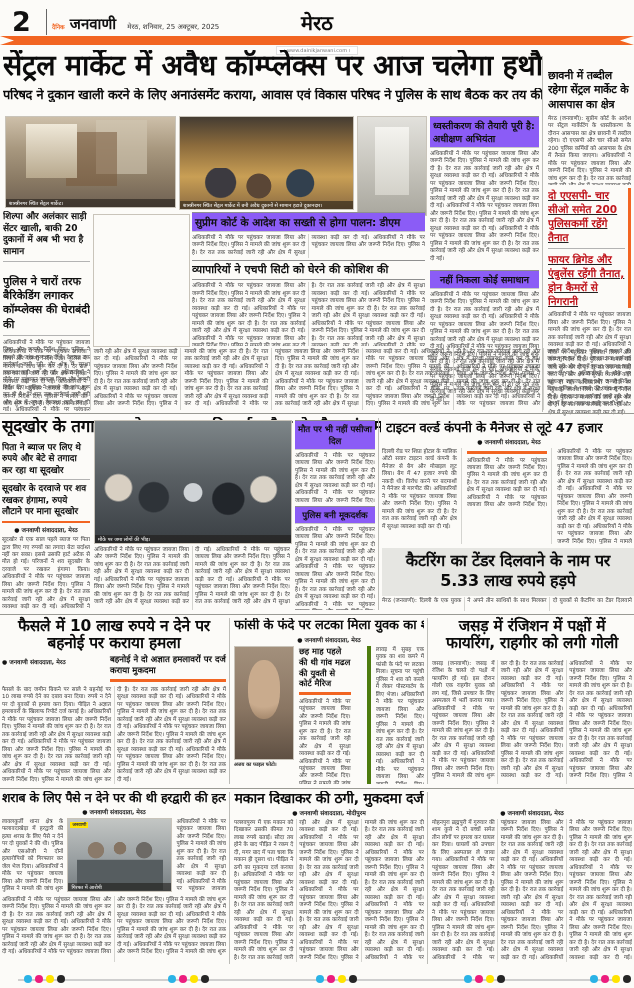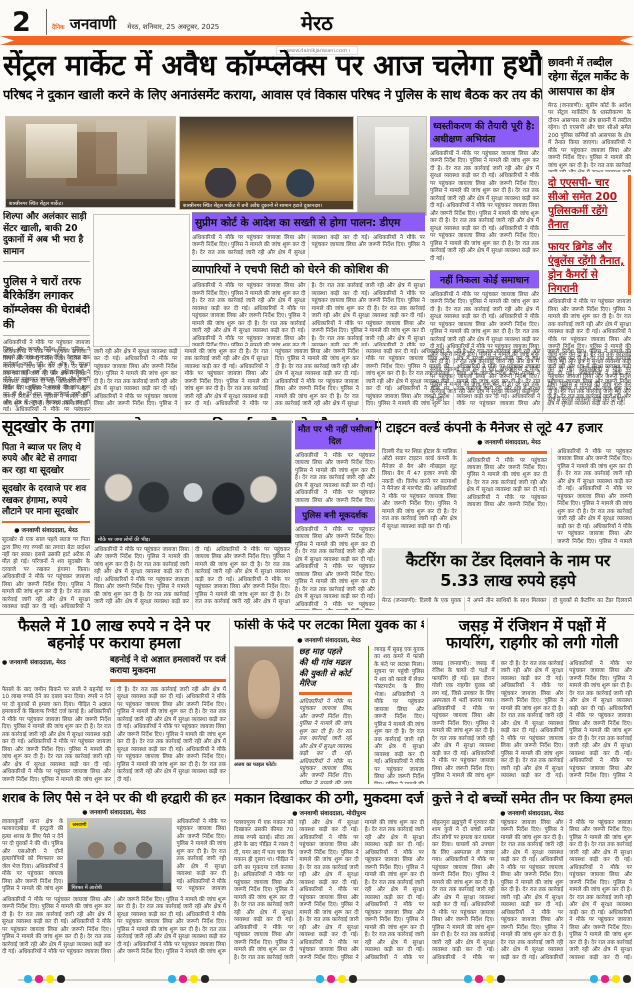--- a/index.html
+++ b/index.html
@@ -106,21 +106,21 @@
   </div>
 
   <div class="b" style="left:430px;top:116px;width:109px;height:296px;overflow:hidden;">
     <div class="h-strip" style="font-size:9.5px;">ध्वस्तीकरण की तैयारी पूरी है: अधीक्षण अभियंता</div>
     <p class="body" style="margin:2px 0;height:118px;">अधिकारियों ने मौके पर पहुंचकर जायजा लिया और जरूरी निर्देश दिए। पुलिस ने मामले की जांच शुरू कर दी है। देर रात तक कार्रवाई जारी रही और क्षेत्र में सुरक्षा व्यवस्था कड़ी कर दी गई। अधिकारियों ने मौके पर पहुंचकर जायजा लिया और जरूरी निर्देश दिए। पुलिस ने मामले की जांच शुरू कर दी है। देर रात तक कार्रवाई जारी रही और क्षेत्र में सुरक्षा व्यवस्था कड़ी कर दी गई। अधिकारियों ने मौके पर पहुंचकर जायजा लिया और जरूरी निर्देश दिए। पुलिस ने मामले की जांच शुरू कर दी है। देर रात तक कार्रवाई जारी रही और क्षेत्र में सुरक्षा व्यवस्था कड़ी कर दी गई। अधिकारियों ने मौके पर पहुंचकर जायजा लिया और जरूरी निर्देश दिए। पुलिस ने मामले की जांच शुरू कर दी है। देर रात तक कार्रवाई जारी रही और क्षेत्र में सुरक्षा व्यवस्था कड़ी कर दी गई। </p>
     <div class="h-strip" style="font-size:9.5px;text-align:center;">नहीं निकला कोई समाधान</div>
     <p class="body" style="margin:2px 0 0 0;height:128px;">अधिकारियों ने मौके पर पहुंचकर जायजा लिया और जरूरी निर्देश दिए। पुलिस ने मामले की जांच शुरू कर दी है। देर रात तक कार्रवाई जारी रही और क्षेत्र में सुरक्षा व्यवस्था कड़ी कर दी गई। अधिकारियों ने मौके पर पहुंचकर जायजा लिया और जरूरी निर्देश दिए। पुलिस ने मामले की जांच शुरू कर दी है। देर रात तक कार्रवाई जारी रही और क्षेत्र में सुरक्षा व्यवस्था कड़ी कर दी गई। अधिकारियों ने मौके पर पहुंचकर जायजा लिया और जरूरी निर्देश दिए। पुलिस ने मामले की जांच शुरू कर दी है। देर रात तक कार्रवाई जारी रही और क्षेत्र में सुरक्षा व्यवस्था कड़ी कर दी गई। अधिकारियों ने मौके पर पहुंचकर जायजा लिया और जरूरी निर्देश दिए। पुलिस ने मामले की जांच शुरू कर दी है। देर रात तक कार्रवाई जारी रही और क्षेत्र में सुरक्षा व्यवस्था कड़ी कर दी गई। </p>
   </div>
 
   <div class="b vsep" style="left:542px;top:56px;height:356px;"></div>
-  <div class="b" style="left:548px;top:56px;width:83px;height:356px;overflow:hidden;">
+  <div class="b" style="left:548px;top:69px;width:83px;height:356px;overflow:hidden;">
     <div class="hl" style="font-size:11px;line-height:1.3;">छावनी में तब्दील रहेगा सेंट्रल मार्केट के आसपास का क्षेत्र</div>
     <p class="body" style="margin:3px 0;height:70px;">
       <span>मेरठ (जनवाणी): सुप्रीम कोर्ट के आदेश पर सेंट्रल मार्केटिंग के ध्वस्तीकरण के दौरान आसपास का क्षेत्र छावनी में तब्दील रहेगा। दो एएसपी और चार सीओ समेत 200 पुलिस कर्मियों को आसपास के क्षेत्र में तैनात किया जाएगा।</span>
       <span>अधिकारियों ने मौके पर पहुंचकर जायजा लिया और जरूरी निर्देश दिए। पुलिस ने मामले की जांच शुरू कर दी है। देर रात तक कार्रवाई जारी रही और क्षेत्र में सुरक्षा व्यवस्था कड़ी कर दी गई। </span>
     </p>
     <div class="inset-wrap">
       <div class="red-inset" style="font-size:10.5px;">दो एएसपी- चार सीओ समेत 200 पुलिसकर्मी रहेंगे तैनात</div>
       <div class="rule-g"></div>
       <div class="red-inset" style="font-size:10.5px;">फायर ब्रिगेड और एंबुलेंस रहेंगी तैनात, ड्रोन कैमरों से निगरानी</div>
     </div>
@@ -193,21 +193,21 @@
     <span>अधिकारियों ने मौके पर पहुंचकर जायजा लिया और जरूरी निर्देश दिए। पुलिस ने मामले की जांच शुरू कर दी है। देर रात तक कार्रवाई जारी रही और क्षेत्र में सुरक्षा व्यवस्था कड़ी कर दी गई। अधिकारियों ने मौके पर पहुंचकर जायजा लिया और जरूरी निर्देश दिए। पुलिस ने मामले की जांच शुरू कर दी है। देर रात तक कार्रवाई जारी रही और क्षेत्र में सुरक्षा व्यवस्था कड़ी कर दी गई। अधिकारियों ने मौके पर पहुंचकर जायजा लिया और जरूरी निर्देश दिए। पुलिस ने मामले की जांच शुरू कर दी है। देर रात तक कार्रवाई जारी रही और क्षेत्र में सुरक्षा व्यवस्था कड़ी कर दी गई। अधिकारियों ने मौके पर पहुंचकर जायजा लिया और जरूरी निर्देश दिए। पुलिस ने मामले की जांच शुरू कर दी है। देर रात तक कार्रवाई जारी रही और क्षेत्र में सुरक्षा व्यवस्था कड़ी कर दी गई। अधिकारियों ने मौके पर पहुंचकर जायजा लिया और जरूरी निर्देश दिए। पुलिस ने मामले की जांच शुरू कर दी है। देर रात तक कार्रवाई जारी रही और क्षेत्र में सुरक्षा व्यवस्था कड़ी कर दी गई। अधिकारियों ने मौके पर पहुंचकर जायजा लिया और जरूरी निर्देश दिए। पुलिस ने मामले की जांच शुरू कर दी है। देर रात तक कार्रवाई जारी रही और क्षेत्र में सुरक्षा व्यवस्था कड़ी कर दी गई। </span>
   </p>
 
   <div class="b hl nowrap" style="left:234px;top:618px;width:190px;font-size:13px;text-align:center;">फांसी के फंदे पर लटका मिला युवक का शव</div>
   <div class="b byline" style="left:234px;top:636px;width:190px;">● जनवाणी संवाददाता, मेरठ</div>
   <div class="b" style="left:234px;top:646px;width:190px;height:138px;display:flex;gap:5px;overflow:hidden;">
     <div style="width:60px;">
       <div class="photo phport" style="position:relative;width:58px;height:112px;"></div>
       <div class="cap-below">अजय का फाइल फोटो।</div>
     </div>
-    <div style="width:62px;border-right:1px solid #4d7c0f;padding-right:16px;font-style:italic;">
+    <div style="width:62px;border-right:4px solid #4d7c0f;padding-right:16px;">
       <div class="sub" style="font-size:8.3px;">छह माह पहले की थी गांव मढल की युवती से कोर्ट मैरिज</div>
       <div class="rule-o"></div>
       <p class="body" style="margin:0;height:94px;">अधिकारियों ने मौके पर पहुंचकर जायजा लिया और जरूरी निर्देश दिए। पुलिस ने मामले की जांच शुरू कर दी है। देर रात तक कार्रवाई जारी रही और क्षेत्र में सुरक्षा व्यवस्था कड़ी कर दी गई। अधिकारियों ने मौके पर पहुंचकर जायजा लिया और जरूरी निर्देश दिए। पुलिस ने मामले की जांच शुरू कर दी है। देर रात तक कार्रवाई जारी रही और क्षेत्र में सुरक्षा व्यवस्था कड़ी कर दी गई। </p>
     </div>
     <p class="body" style="margin:0;width:58px;">
       <span>लावड़ में सुबह एक युवक का शव कमरे में फांसी के फंदे पर लटका मिला। सूचना पर पहुंची पुलिस ने शव को कब्जे में लेकर पोस्टमार्टम के लिए भेजा।</span>
       <span>अधिकारियों ने मौके पर पहुंचकर जायजा लिया और जरूरी निर्देश दिए। पुलिस ने मामले की जांच शुरू कर दी है। देर रात तक कार्रवाई जारी रही और क्षेत्र में सुरक्षा व्यवस्था कड़ी कर दी गई। अधिकारियों ने मौके पर पहुंचकर जायजा लिया और जरूरी निर्देश दिए। पुलिस ने मामले की जांच शुरू कर दी है। देर रात तक कार्रवाई जारी रही और क्षेत्र में सुरक्षा व्यवस्था कड़ी कर दी गई। </span>
     </p>
   </div>
 
@@ -237,21 +237,20 @@
   </div>
   <div class="b body cols2" style="left:2px;top:896px;width:224px;height:66px;">अधिकारियों ने मौके पर पहुंचकर जायजा लिया और जरूरी निर्देश दिए। पुलिस ने मामले की जांच शुरू कर दी है। देर रात तक कार्रवाई जारी रही और क्षेत्र में सुरक्षा व्यवस्था कड़ी कर दी गई। अधिकारियों ने मौके पर पहुंचकर जायजा लिया और जरूरी निर्देश दिए। पुलिस ने मामले की जांच शुरू कर दी है। देर रात तक कार्रवाई जारी रही और क्षेत्र में सुरक्षा व्यवस्था कड़ी कर दी गई। अधिकारियों ने मौके पर पहुंचकर जायजा लिया और जरूरी निर्देश दिए। पुलिस ने मामले की जांच शुरू कर दी है। देर रात तक कार्रवाई जारी रही और क्षेत्र में सुरक्षा व्यवस्था कड़ी कर दी गई। अधिकारियों ने मौके पर पहुंचकर जायजा लिया और जरूरी निर्देश दिए। पुलिस ने मामले की जांच शुरू कर दी है। देर रात तक कार्रवाई जारी रही और क्षेत्र में सुरक्षा व्यवस्था कड़ी कर दी गई। अधिकारियों ने मौके पर पहुंचकर जायजा लिया और जरूरी निर्देश दिए। पुलिस ने मामले की जांच शुरू कर दी है। देर रात तक कार्रवाई जारी रही और क्षेत्र में सुरक्षा व्यवस्था कड़ी कर दी गई। </div>
 
   <div class="b hl nowrap" style="left:234px;top:791px;width:190px;font-size:14px;text-align:center;">मकान दिखाकर की ठगी, मुकदमा दर्ज</div>
   <div class="b byline" style="left:234px;top:809px;width:190px;">● जनवाणी संवाददाता, मोदीपुरम</div>
   <p class="b body cols3" style="left:234px;top:819px;width:190px;height:143px;margin:0;">
     <span>पल्लवपुरम में एक मकान को दिखाकर उसकी कीमत 70 लाख रुपये बताई। सौदा तय होने के बाद पीड़ित ने रकम दे दी, मगर बाद में पता चला कि मकान ही दूसरा था। पीड़ित ने ठगी का मुकदमा दर्ज कराया है।</span>
     <span>अधिकारियों ने मौके पर पहुंचकर जायजा लिया और जरूरी निर्देश दिए। पुलिस ने मामले की जांच शुरू कर दी है। देर रात तक कार्रवाई जारी रही और क्षेत्र में सुरक्षा व्यवस्था कड़ी कर दी गई। अधिकारियों ने मौके पर पहुंचकर जायजा लिया और जरूरी निर्देश दिए। पुलिस ने मामले की जांच शुरू कर दी है। देर रात तक कार्रवाई जारी रही और क्षेत्र में सुरक्षा व्यवस्था कड़ी कर दी गई। अधिकारियों ने मौके पर पहुंचकर जायजा लिया और जरूरी निर्देश दिए। पुलिस ने मामले की जांच शुरू कर दी है। देर रात तक कार्रवाई जारी रही और क्षेत्र में सुरक्षा व्यवस्था कड़ी कर दी गई। अधिकारियों ने मौके पर पहुंचकर जायजा लिया और जरूरी निर्देश दिए। पुलिस ने मामले की जांच शुरू कर दी है। देर रात तक कार्रवाई जारी रही और क्षेत्र में सुरक्षा व्यवस्था कड़ी कर दी गई। अधिकारियों ने मौके पर पहुंचकर जायजा लिया और जरूरी निर्देश दिए। पुलिस ने मामले की जांच शुरू कर दी है। देर रात तक कार्रवाई जारी रही और क्षेत्र में सुरक्षा व्यवस्था कड़ी कर दी गई। अधिकारियों ने मौके पर पहुंचकर जायजा लिया और जरूरी निर्देश दिए। पुलिस ने मामले की जांच शुरू कर दी है। देर रात तक कार्रवाई जारी रही और क्षेत्र में सुरक्षा व्यवस्था कड़ी कर दी गई। अधिकारियों ने मौके पर पहुंचकर जायजा लिया और जरूरी निर्देश दिए। पुलिस ने मामले की जांच शुरू कर दी है। देर रात तक कार्रवाई जारी रही और क्षेत्र में सुरक्षा व्यवस्था कड़ी कर दी गई। अधिकारियों ने मौके पर पहुंचकर जायजा लिया और जरूरी निर्देश दिए। पुलिस ने मामले की जांच शुरू कर दी है। देर रात तक कार्रवाई जारी रही और क्षेत्र में सुरक्षा व्यवस्था कड़ी कर दी गई। अधिकारियों ने मौके पर पहुंचकर जायजा लिया और जरूरी निर्देश दिए। पुलिस ने मामले की जांच शुरू कर दी है। देर रात तक कार्रवाई जारी रही और क्षेत्र में सुरक्षा व्यवस्था कड़ी कर दी गई। </span>
   </p>
 
-  <div class="b hl nowrap" style="left:432px;top:791px;width:200px;font-size:13.5px;text-align:center;">कुत्ते ने दो बच्चों समेत तीन पर किया हमला</div>
   <div class="b byline" style="left:432px;top:809px;width:200px;">● जनवाणी संवाददाता, मेरठ</div>
   <p class="b body cols3" style="left:432px;top:819px;width:200px;height:143px;margin:0;">
     <span>मोहनपुरा ब्रह्मपुरी में गुरुवार की शाम कुत्ते ने दो बच्चों समेत तीन लोगों पर हमला कर घायल कर दिया। घायलों को उपचार के लिए अस्पताल ले जाया गया।</span>
     <span>अधिकारियों ने मौके पर पहुंचकर जायजा लिया और जरूरी निर्देश दिए। पुलिस ने मामले की जांच शुरू कर दी है। देर रात तक कार्रवाई जारी रही और क्षेत्र में सुरक्षा व्यवस्था कड़ी कर दी गई। अधिकारियों ने मौके पर पहुंचकर जायजा लिया और जरूरी निर्देश दिए। पुलिस ने मामले की जांच शुरू कर दी है। देर रात तक कार्रवाई जारी रही और क्षेत्र में सुरक्षा व्यवस्था कड़ी कर दी गई। अधिकारियों ने मौके पर पहुंचकर जायजा लिया और जरूरी निर्देश दिए। पुलिस ने मामले की जांच शुरू कर दी है। देर रात तक कार्रवाई जारी रही और क्षेत्र में सुरक्षा व्यवस्था कड़ी कर दी गई। अधिकारियों ने मौके पर पहुंचकर जायजा लिया और जरूरी निर्देश दिए। पुलिस ने मामले की जांच शुरू कर दी है। देर रात तक कार्रवाई जारी रही और क्षेत्र में सुरक्षा व्यवस्था कड़ी कर दी गई। अधिकारियों ने मौके पर पहुंचकर जायजा लिया और जरूरी निर्देश दिए। पुलिस ने मामले की जांच शुरू कर दी है। देर रात तक कार्रवाई जारी रही और क्षेत्र में सुरक्षा व्यवस्था कड़ी कर दी गई। अधिकारियों ने मौके पर पहुंचकर जायजा लिया और जरूरी निर्देश दिए। पुलिस ने मामले की जांच शुरू कर दी है। देर रात तक कार्रवाई जारी रही और क्षेत्र में सुरक्षा व्यवस्था कड़ी कर दी गई। अधिकारियों ने मौके पर पहुंचकर जायजा लिया और जरूरी निर्देश दिए। पुलिस ने मामले की जांच शुरू कर दी है। देर रात तक कार्रवाई जारी रही और क्षेत्र में सुरक्षा व्यवस्था कड़ी कर दी गई। अधिकारियों ने मौके पर पहुंचकर जायजा लिया और जरूरी निर्देश दिए। पुलिस ने मामले की जांच शुरू कर दी है। देर रात तक कार्रवाई जारी रही और क्षेत्र में सुरक्षा व्यवस्था कड़ी कर दी गई। अधिकारियों ने मौके पर पहुंचकर जायजा लिया और जरूरी निर्देश दिए। पुलिस ने मामले की जांच शुरू कर दी है। देर रात तक कार्रवाई जारी रही और क्षेत्र में सुरक्षा व्यवस्था कड़ी कर दी गई। </span>
   </p>
 
   <div class="b regline" style="left:18px;right:18px;top:979px;"></div>
   <div class="b dots" style="left:24px;top:975px;">
     <div class="dot" style="background:#2ab3e6;"></div>
     <div class="dot" style="background:#ec1d7e;"></div>

